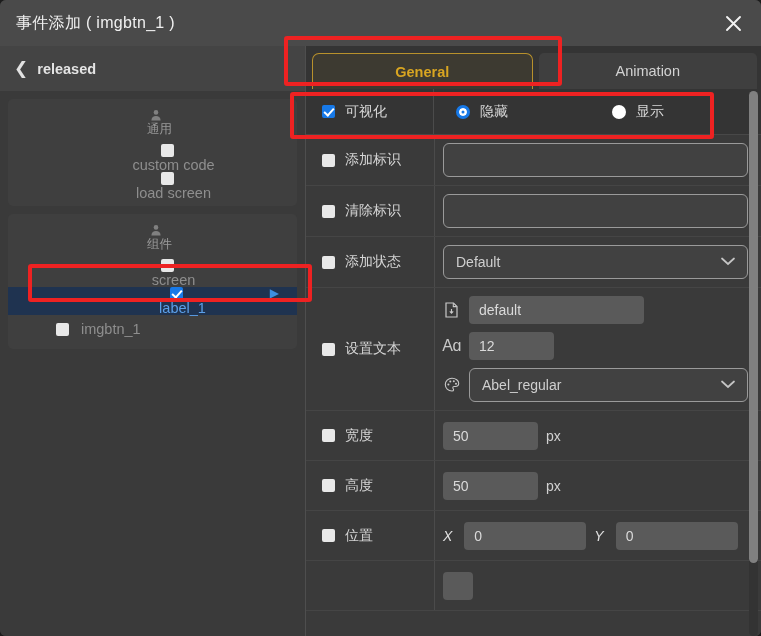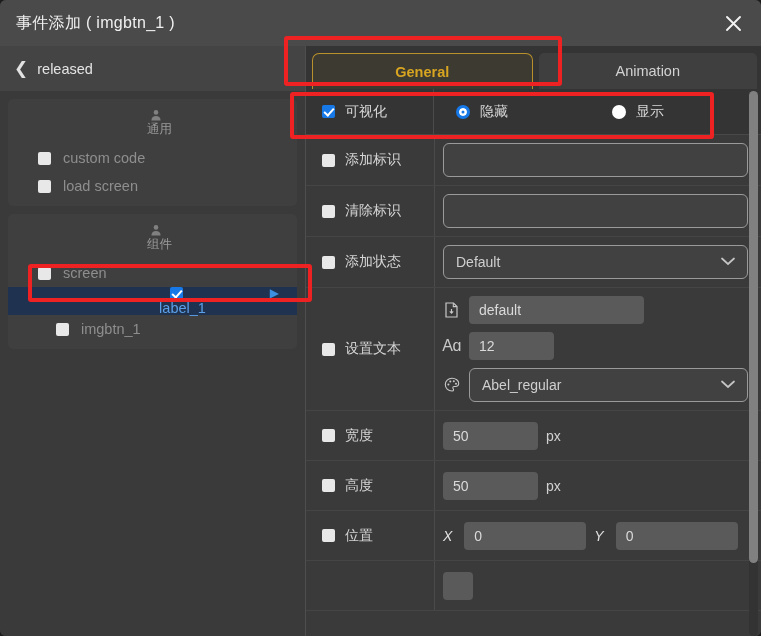--- a/index.html
+++ b/index.html
@@ -63,20 +63,21 @@
   }
   .backnav .chev {
     color: #e2e2e2;
     font-size: 17px;
     margin-right: 9px;
     line-height: 1;
   }
   .backnav .lbl {
     color: #e4e4e4;
     font-size: 14.5px;
+    font-weight: bold;
   }
 
   .group {
     margin: 8px 8px 0 8px;
     background: #3f3f3f;
     border-radius: 5px;
     padding: 4px 0 6px 0;
   }
   .group-header {
     display: flex;
@@ -93,21 +94,21 @@
   }
 
   .tree-row {
     display: flex;
     align-items: center;
     height: 28px;
     padding-left: 14px;
     cursor: pointer;
     position: relative;
   }
-  .tree-row.indent1 { padding-left: 30px; }
+  .tree-row.indent1 { padding-left: 30px; flex-direction: column; }
   .tree-row.indent2 { padding-left: 48px; }
   .tree-row .t-label {
     color: #8e8e8e;
     font-size: 14.5px;
     margin-left: 12px;
   }
 
   .tree-row.selected {
     background: #1f3350;
     margin: 0 0 0 0;

